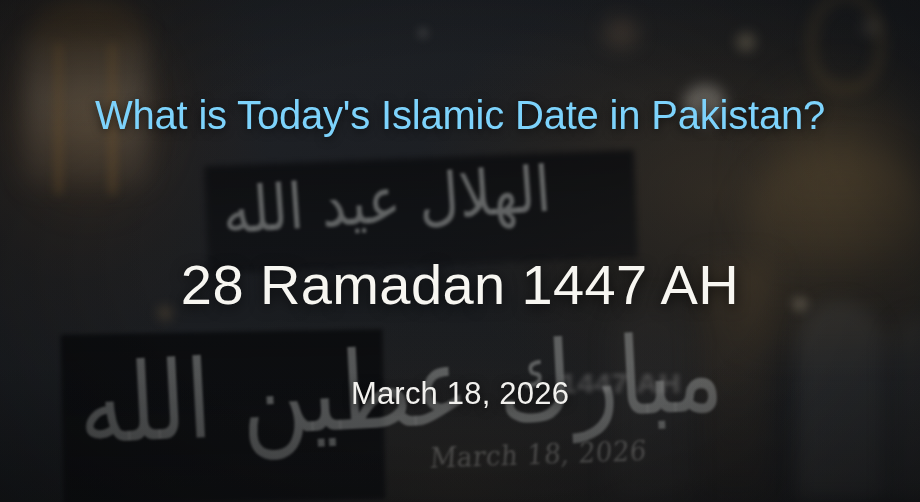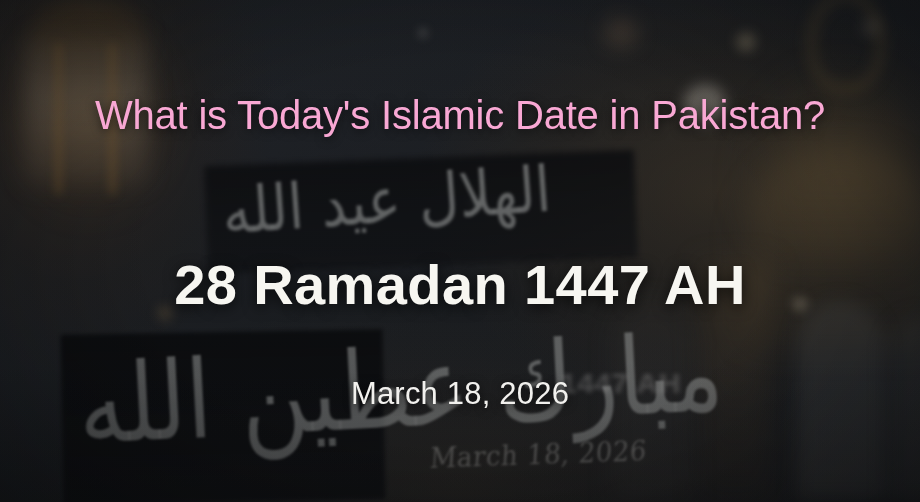--- a/index.html
+++ b/index.html
@@ -217,30 +217,30 @@
     flex-direction: column;
     align-items: center;
     text-align: center;
   }
   #headline {
     position: absolute;
     top: 93px;
     left: 0; right: 0;
     font-size: 40px;
     font-weight: 400;
-    color: #f9a8d4;
+    color: #7dd3fc;
     letter-spacing: -0.2px;
     text-shadow: 0 2px 10px rgba(0,0,0,0.65);
   }
   #hijri-date {
     position: absolute;
     top: 252px;
     left: 0; right: 0;
     font-size: 56px;
-    font-weight: 700;
+    font-weight: 400;
     color: #f7f6f1;
     letter-spacing: 0.4px;
     text-shadow: 0 3px 14px rgba(0,0,0,0.72);
   }
   #gregorian-date {
     position: absolute;
     top: 376px;
     left: 0; right: 0;
     font-size: 31px;
     font-weight: 400;

